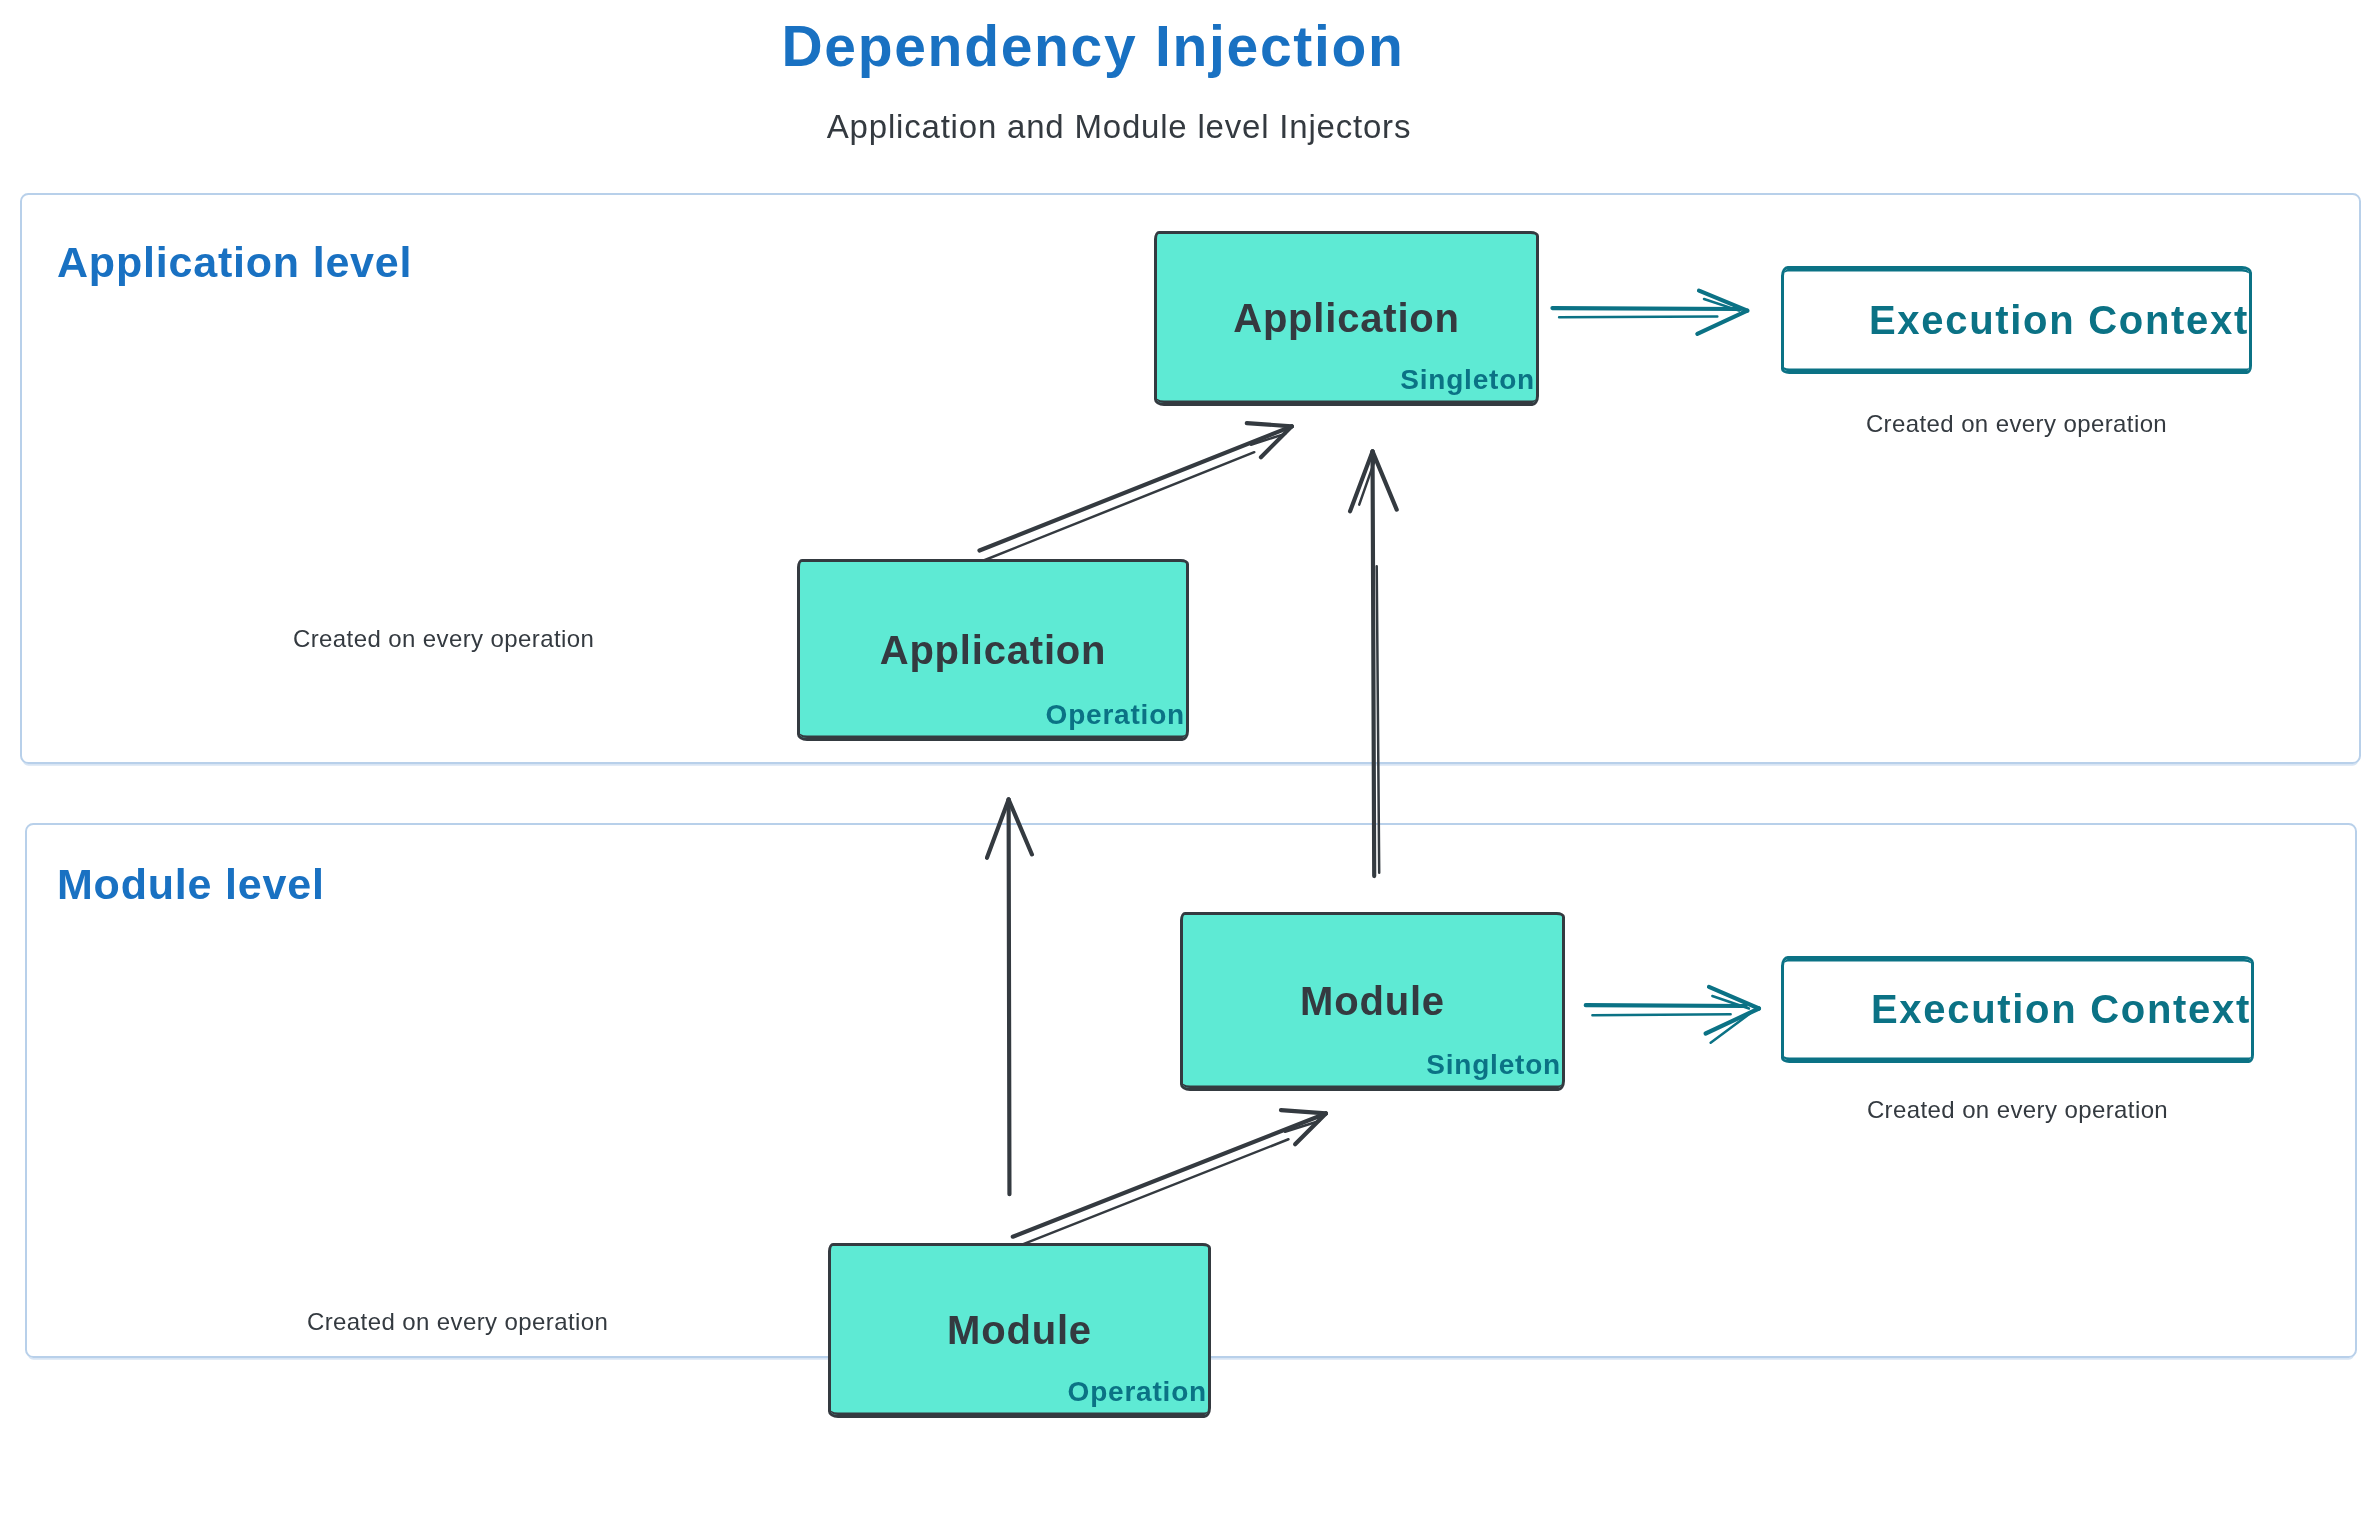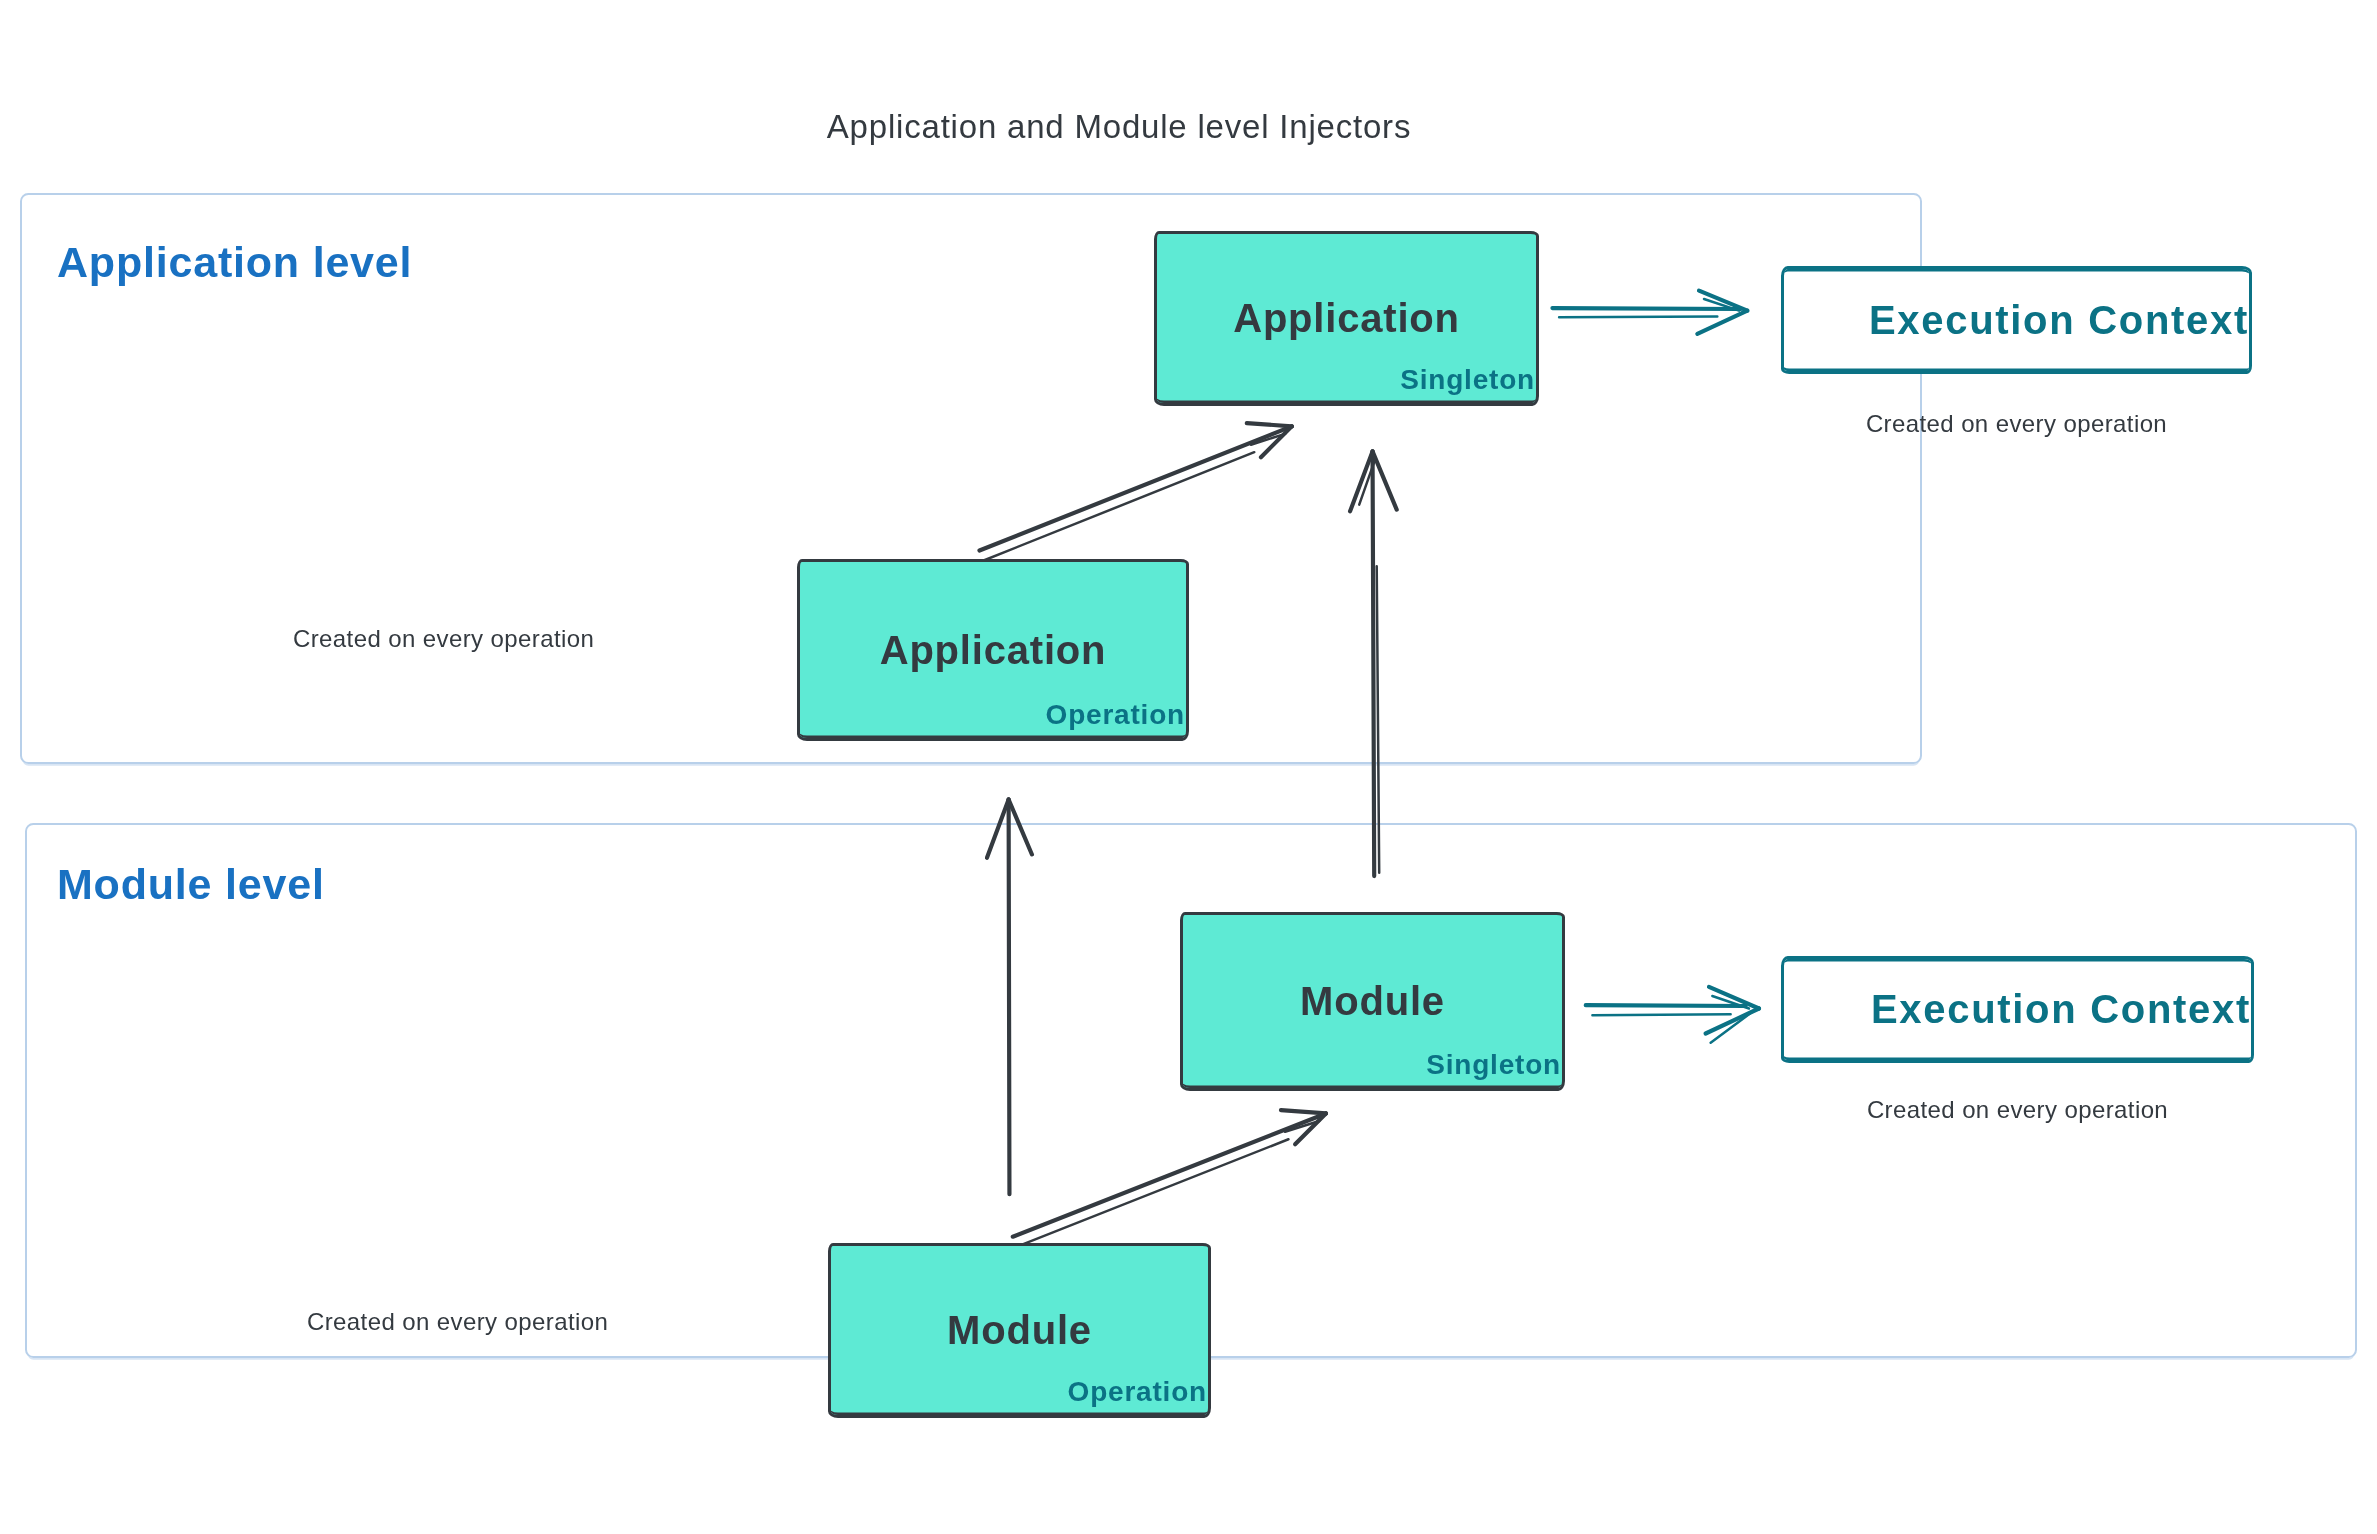--- a/index.html
+++ b/index.html
@@ -21,21 +21,21 @@
   .subtitle{
     position:absolute;left:1119px;top:108px;transform:translateX(-50%);
     font-size:33px;font-weight:500;color:var(--ink);letter-spacing:0.8px;white-space:nowrap;
   }
 
   .frame{
     position:absolute;border:2.1px solid var(--frame);border-radius:8.3px;
     box-shadow:0 4.2px 0 -2.5px #d8e5f4;
     background:transparent;
   }
-  .frame-app{left:20px;top:193px;width:1902px;height:571px;}
+  .frame-app{left:20px;top:193px;width:2341px;height:571px;}
   .frame-module{left:25px;top:823px;width:2332px;height:535px;}
   .frame-label{
     position:absolute;font-size:43px;font-weight:600;color:var(--blue);letter-spacing:0.8px;white-space:nowrap;
   }
   .frame-app .frame-label{left:35px;top:43px;}
   .frame-module .frame-label{left:30px;top:35px;}
 
   .node{
     position:absolute;border:3.3px solid var(--ink);background:#5eead4;
     border-radius:5px 8.3px 6.7px 10px / 8.3px 5px 10px 6.7px;
@@ -66,20 +66,21 @@
   svg.arrows path{fill:none;stroke-linecap:round;stroke-linejoin:round;stroke-width:5px;}
   svg.arrows .dark{stroke:var(--ink);}
   svg.arrows .teal{stroke:var(--teal);}
   svg.arrows .thin{stroke-width:3px;}
 </style>
 </head>
 <body>
 
 <div class="canvas">
 
+  <div class="title">Dependency Injection</div>
   <div class="subtitle">Application and Module level Injectors</div>
 
   <section class="frame frame-app">
     <div class="frame-label">Application level</div>
   </section>
 
   <section class="frame frame-module">
     <div class="frame-label">Module level</div>
   </section>
 

